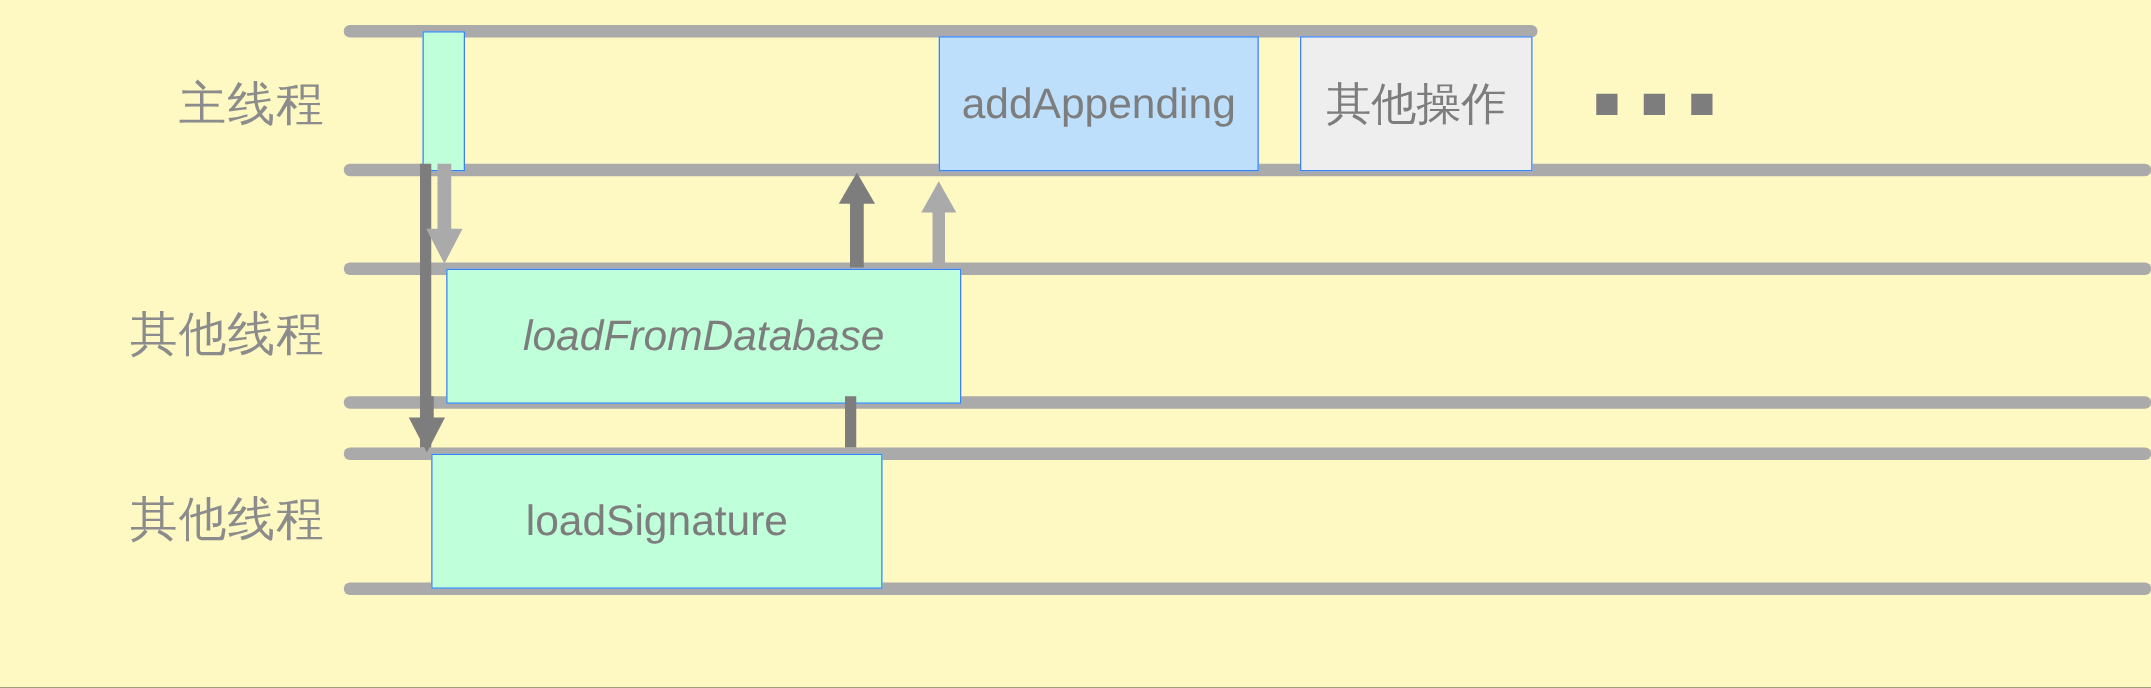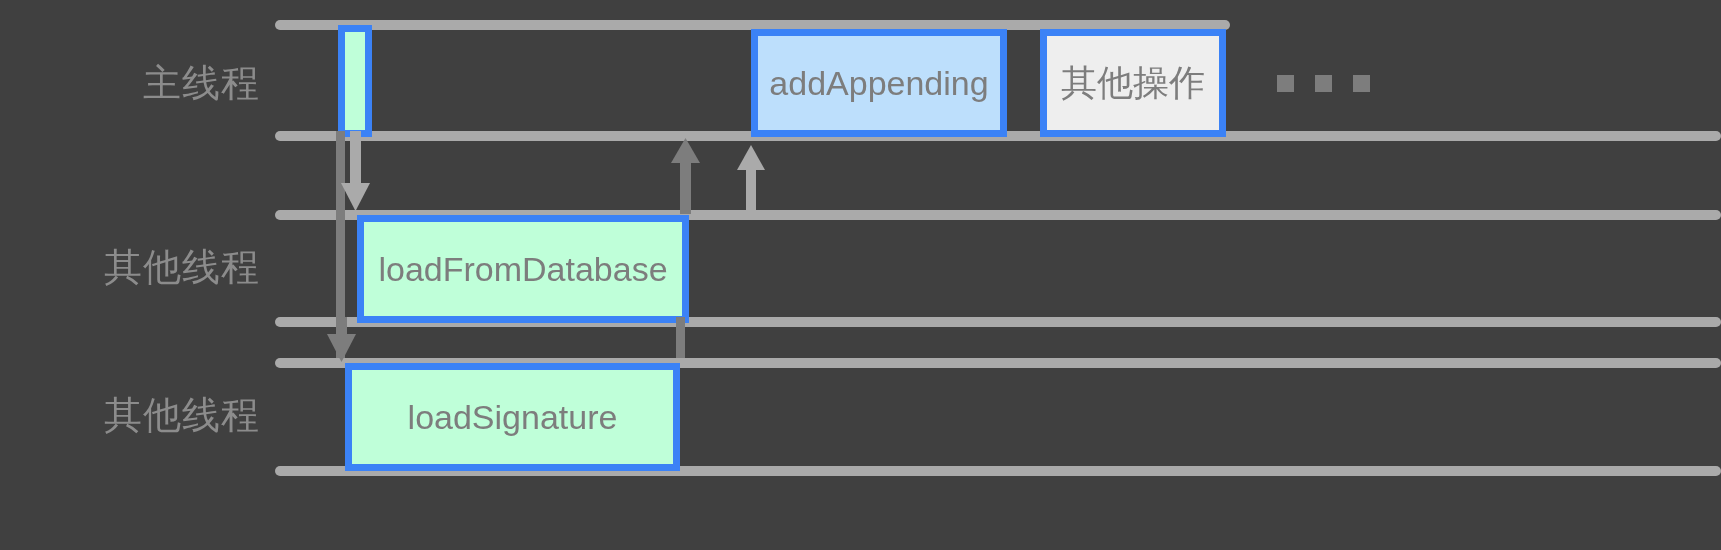--- a/index.html
+++ b/index.html
@@ -10,42 +10,42 @@
   body {
     width: 1721px;
     height: 550px;
     font-family: "Liberation Sans", "DejaVu Sans", sans-serif;
     overflow: hidden;
   }
   #diagram {
     position: relative;
     width: 1721px;
     height: 550px;
-    background: #404040;
+    background: #fef9c3;
   }
   .row-label {
     position: absolute;
     color: #8c8c8c;
     font-size: 38px;
     line-height: 1;
     letter-spacing: 1px;
     white-space: nowrap;
     text-align: right;
     font-family: "DejaVu Sans", "Liberation Sans", sans-serif;
   }
   .lane-line {
     position: absolute;
     background: #aaaaaa;
     border-radius: 5px;
     height: 10px;
   }
   .task-box {
     position: absolute;
     box-sizing: border-box;
-    border: 7px solid #3b82f6;
+    border: 1px solid #3b82f6;
     display: flex;
     align-items: center;
     justify-content: center;
     color: #7d7d7d;
     font-size: 34px;
     white-space: nowrap;
     overflow: hidden;
   }
   .task-box.green  { background: #bfffd9; }
   .task-box.blue   { background: #bddffc; }
@@ -107,25 +107,25 @@
   <div class="task-box gray cjk" style="left:1040px; top:29px; width:186px; height:108px;">
     <span>其他操作</span>
   </div>
 
   <div class="ellipsis" style="left:1277px; top:75px;">
     <span></span>
     <span></span>
     <span></span>
   </div>
 
-  <div class="task-box green" style="left:357px; top:215px; width:332px; height:108px;">
+  <div class="task-box green" style="left:357px; top:215px; width:412px; height:108px;font-style:italic;">
     <span>loadFromDatabase</span>
   </div>
 
-  <div class="task-box green" style="left:345px; top:363px; width:335px; height:108px;">
+  <div class="task-box green" style="left:345px; top:363px; width:361px; height:108px;">
     <span>loadSignature</span>
   </div>
 
   <div class="vline" style="left:336px; top:131px; width:9px; height:227px;"></div>
 
   <svg class="arrow-svg" style="left:333px; top:131px;" width="48" height="82" viewBox="0 0 48 82">
     <rect x="17" y="0" width="11" height="55" fill="#aaaaaa"></rect>
     <polygon points="8,52 37,52 22.5,80" fill="#aaaaaa"></polygon>
   </svg>
 

